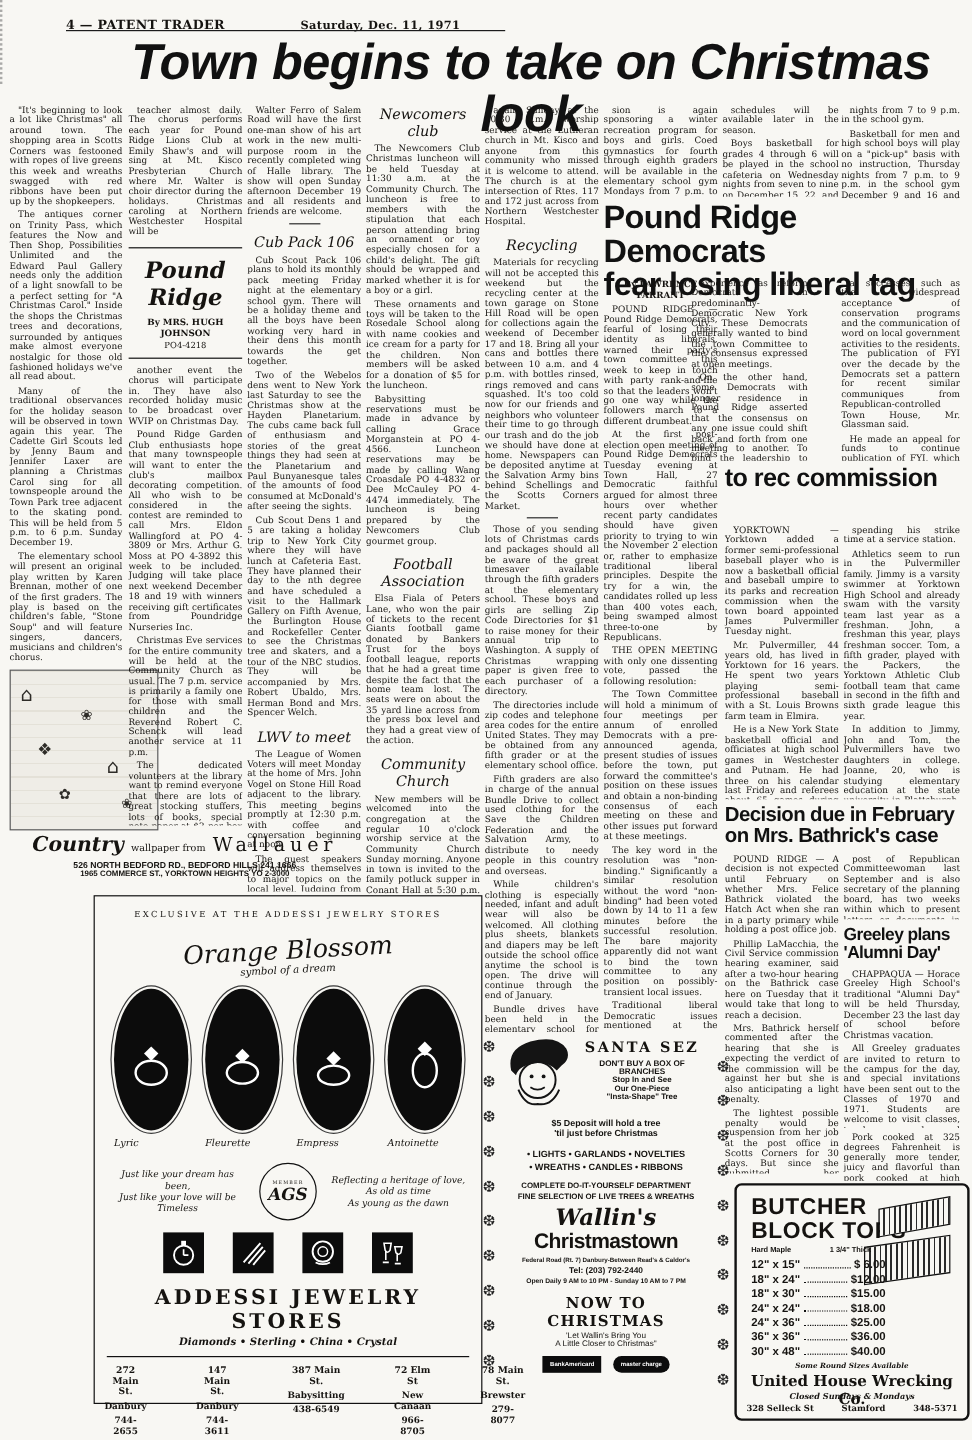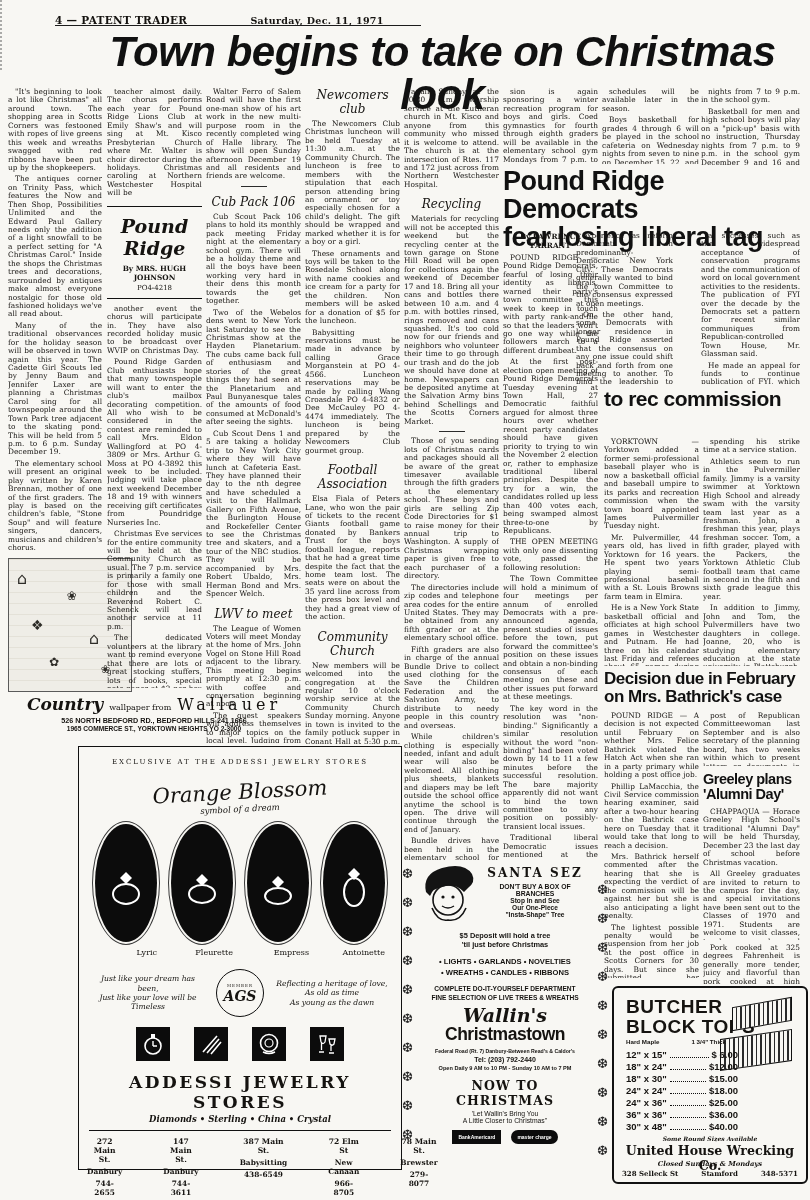--- a/index.html
+++ b/index.html
@@ -19,21 +19,21 @@
   .rule{background:#1c1c1c;position:absolute;}
   
   .prbox{border-top:1.5px solid #111;border-bottom:1.5px solid #111;text-align:center;padding:8px 0 6px;margin:8px 0 6px;}
   .prtitle{font-size:19px;font-weight:bold;font-style:italic;font-family:"DejaVu Serif",serif;margin:0 0 5px;}
   .prphone{font-size:7px;text-align:center;margin-top:2px;}
   
   .adbox{position:absolute;border:1.5px solid #111;background:#f8f7f3;}
   .cap{letter-spacing:2px;}
   .oval{width:62px;height:118px;background:#0c0c0c;border-radius:50%;outline:1px solid #3a3a3a;outline-offset:2px;
         display:flex;align-items:center;justify-content:center;}
-  .ringname{font-size:8px;text-align:right;margin-top:6px;}
+  .ringname{font-size:8px;font-style:italic;text-align:left;margin-top:6px;}
   .sq{width:34px;height:34px;background:#0c0c0c;display:flex;align-items:center;justify-content:center;}
   .agscircle{width:46px;height:46px;border:1.6px solid #111;border-radius:50%;display:flex;flex-direction:column;
              align-items:center;justify-content:center;text-align:right;}
   .copyblock{font-size:7.6px;font-style:italic;text-align:center;line-height:1.25;}
   .bl-row{display:flex;align-items:baseline;font-family:"Liberation Sans",sans-serif;font-weight:bold;font-size:9.5px;margin:1px 0;}
   .bl-dots{flex:1;border-bottom:1.5px dotted #111;margin:0 3px 2px;}
   .holly{display:flex;flex-direction:column;gap:14px;font-family:"DejaVu Sans",sans-serif;color:#1d1d1d;font-size:13px;}
   .wl-line{font-family:"Liberation Sans",sans-serif;font-weight:bold;text-align:center;}
   .badge{background:#0c0c0c;color:#fff;font-family:"Liberation Sans",sans-serif;font-size:5px;padding:4px 6px;font-weight:bold;}
   .noise{position:absolute;left:0;top:0;width:6px;height:70px;border-left:2px dotted #777;opacity:.6;}

